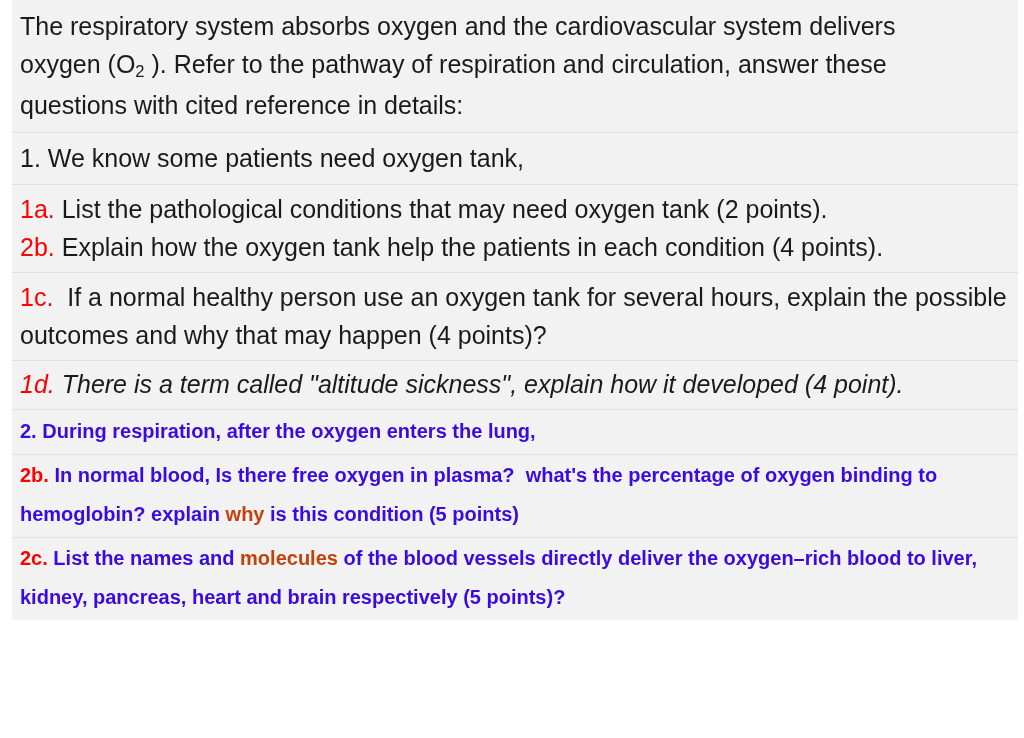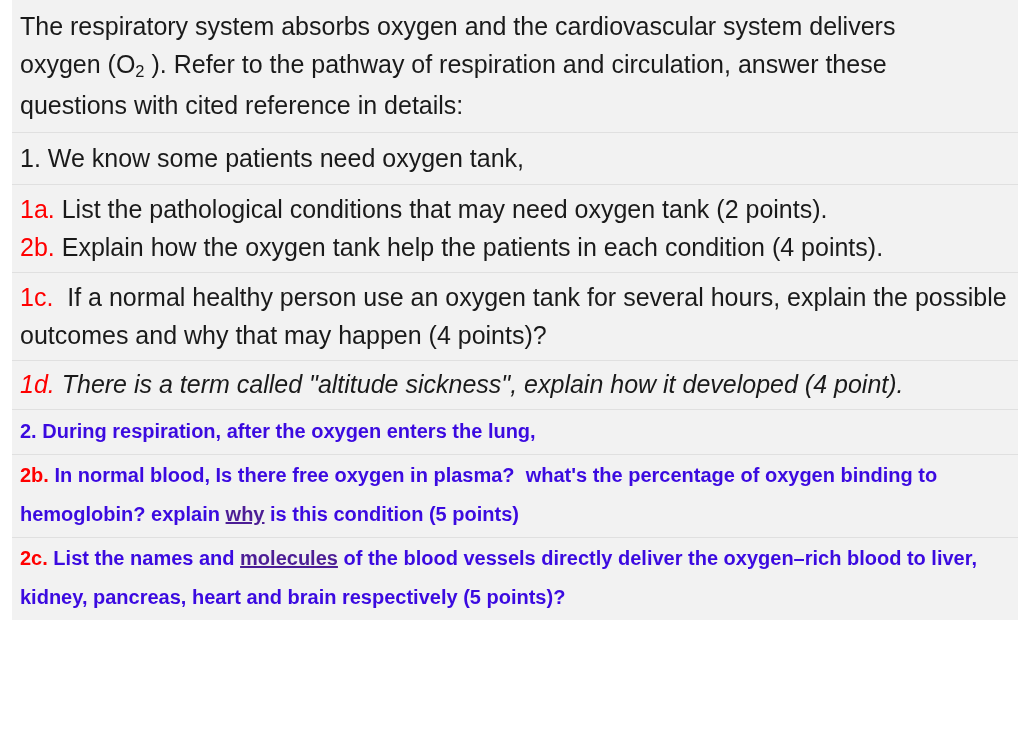--- a/index.html
+++ b/index.html
@@ -56,22 +56,21 @@
     font-weight: 700;
     font-size: 20px;
     line-height: 39.5px;
     color: #3b0ae0;
   }
 
   .lbl-red {
     color: #ff0000;
   }
   .hl-red {
-    color: #4c1d95;
-    text-decoration: underline;
+    color: #c2410c;
   }
 
   sub {
     font-size: 0.66em;
     vertical-align: baseline;
     position: relative;
     top: 0.24em;
   }
 
   

